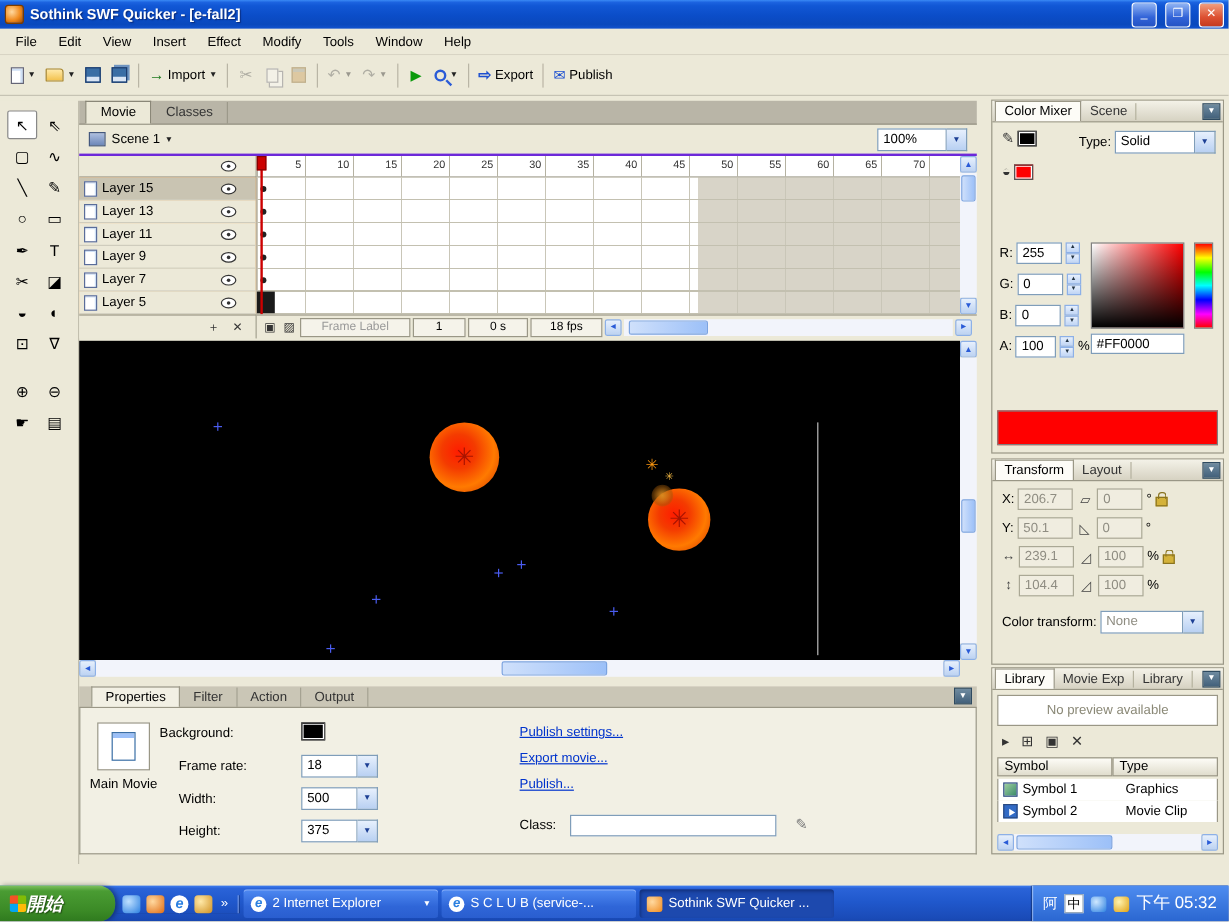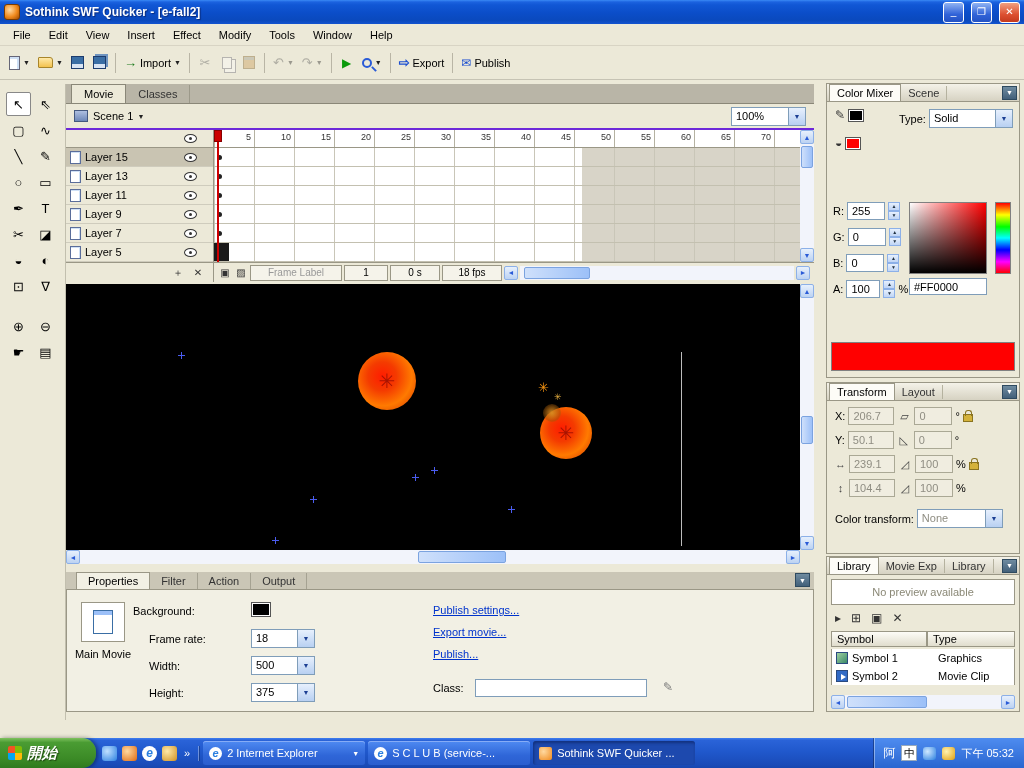--- a/index.html
+++ b/index.html
@@ -168,21 +168,21 @@
   .sym-ic.m::after{content:'';position:absolute;left:4px;top:3px;border-left:5px solid #fff;border-top:3px solid transparent;border-bottom:3px solid transparent}
   .libname{flex:1;font-size:11px}
   .libtype{width:72px;font-size:11px}
 
   
   #statusbar{position:absolute;left:0;top:720px;width:1024px;height:18px;background:#ece9d8;border-top:1px solid #fff;box-shadow:0 -1px 0 #aaa795;display:flex;align-items:center;padding:0 6px}
 
   
   #taskbar{position:absolute;left:0;top:738px;width:1024px;height:30px;display:flex;align-items:center;
     background:linear-gradient(#3f7ef0 0%,#2a63d8 8%,#2058cc 45%,#1a4bb8 90%,#1846ae 100%)}
-  #start{height:30px;width:96px;border-radius:0 14px 14px 0;display:flex;align-items:center;gap:5px;padding:0 14px 0 8px;
+  #start{height:30px;width:96px;border-radius:0 14px 14px 0;display:flex;align-items:center;padding:0 14px 0 8px;
     background:linear-gradient(#7fc25f 0%,#4a9c33 15%,#3b8a26 70%,#2f7a1e 100%);box-shadow:2px 0 4px rgba(0,0,0,.4);color:#fff;font-size:15px;font-weight:bold;font-style:italic;text-shadow:1px 1px 1px #1e4a10}
   #winflag{width:14px;height:14px;border-radius:2px;
     background:linear-gradient(#f35325,#f35325) 0 0/50% 50% no-repeat,linear-gradient(#81bc06,#81bc06) 100% 0/50% 50% no-repeat,linear-gradient(#05a6f0,#05a6f0) 0 100%/50% 50% no-repeat,linear-gradient(#ffba08,#ffba08) 100% 100%/50% 50% no-repeat}
   #quick{display:flex;align-items:center;gap:5px;padding:0 6px;border-right:1px solid rgba(255,255,255,.35);box-shadow:1px 0 0 rgba(0,0,0,.25)}
   .qico{width:15px;height:15px;border-radius:3px}
   .q1{background:radial-gradient(circle at 35% 35%,#bfe0ff,#2a7fe0)}
   .q2{background:radial-gradient(circle at 35% 35%,#ffd9a0,#e06a10)}
   .q3{background:#fff;color:#2a7fe0;font-size:12px;font-weight:bold;font-style:italic;text-align:center;line-height:14px;border-radius:50%}
   .q4{background:radial-gradient(circle at 35% 35%,#ffe9a8,#d09020)}
   .chev{color:#fff;font-size:11px;padding:0 2px}
@@ -194,21 +194,21 @@
   .t-msn{background:radial-gradient(circle at 35% 35%,#c0f0a0,#3a9a20)}
   .t-app{background:radial-gradient(circle at 35% 35%,#ffd9a0,#f08a1d)}
   .tlabel{overflow:hidden;text-overflow:ellipsis}
   #tray{height:30px;display:flex;align-items:center;gap:6px;padding:0 10px 0 8px;border-left:1px solid rgba(255,255,255,.4);
     background:linear-gradient(#4e8cf0,#2a66d0);box-shadow:-1px 0 0 rgba(0,0,0,.3)}
   #tray .ime{color:#fff;font-size:12px}
   .imebox{width:16px;height:16px;background:#fff;color:#000;font-size:11px;display:flex;align-items:center;justify-content:center;border:1px solid #9ab}
   .trico2{width:13px;height:13px;border-radius:3px}
   .tr1{background:radial-gradient(circle at 35% 35%,#cfe8ff,#2a7fe0)}
   .tr2{background:radial-gradient(circle at 35% 35%,#fff3b0,#e0a010)}
-  #clock{color:#fff;font-size:11px;white-space:nowrap}
+  #clock{color:#fff;font-size:14px;white-space:nowrap}
 </style>
 </head>
 <body>
 
 <div id="app">
 
   <div id="titlebar">
     <span id="appicon"></span>
     <span class="ttl">Sothink SWF Quicker - [e-fall2]</span>
     <span class="sp"></span>

